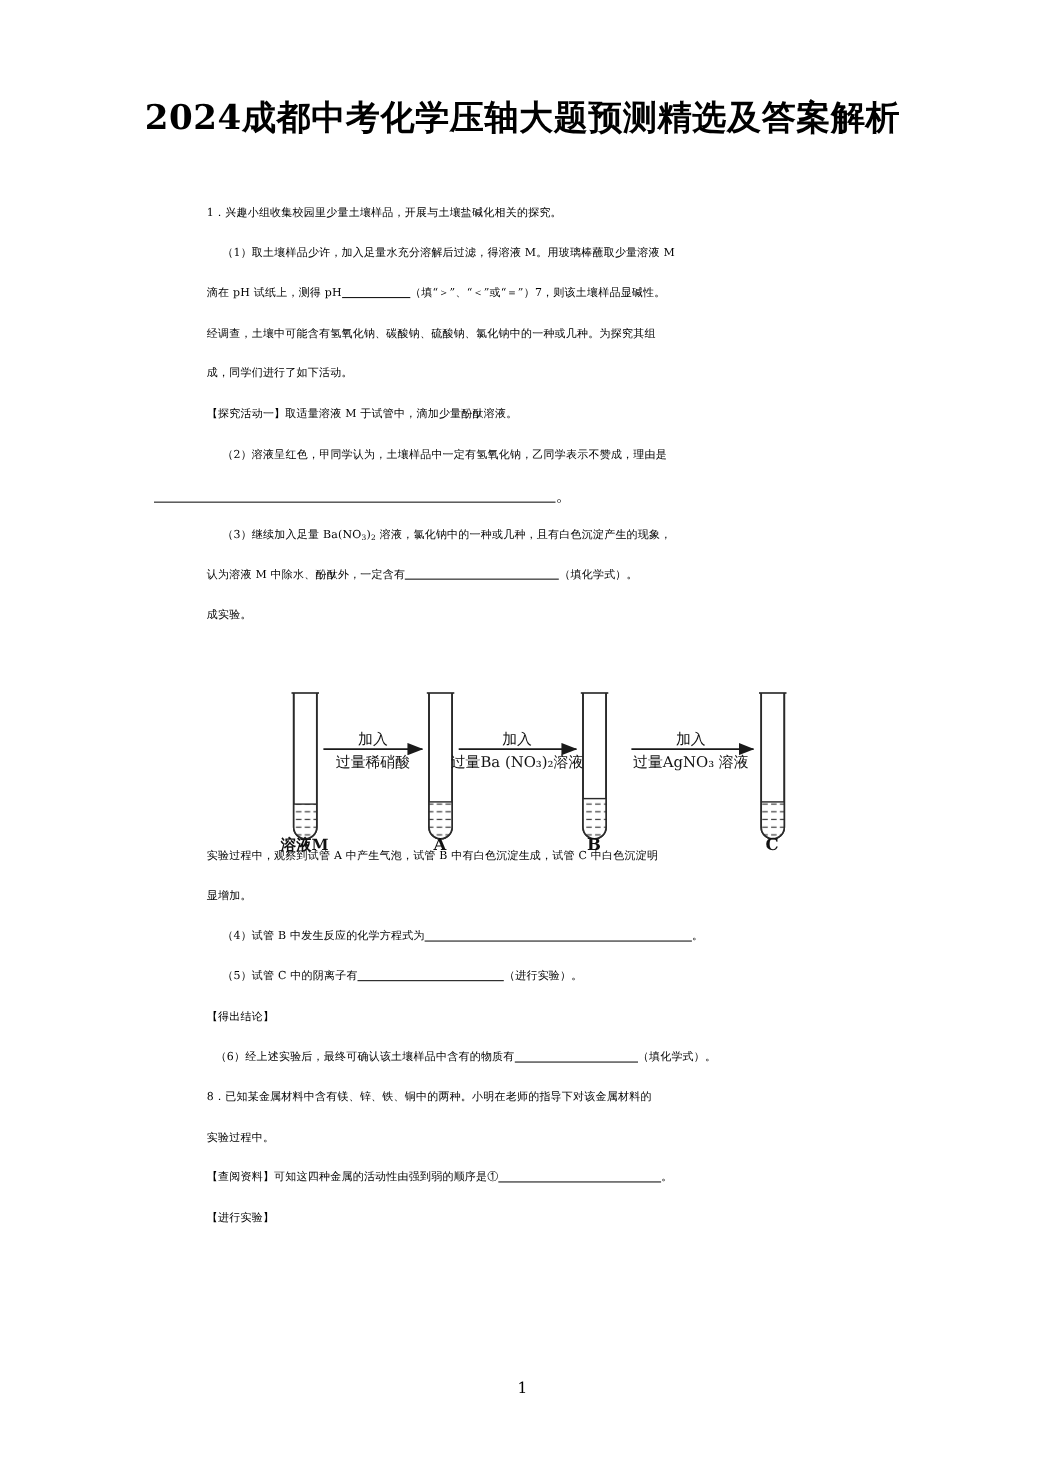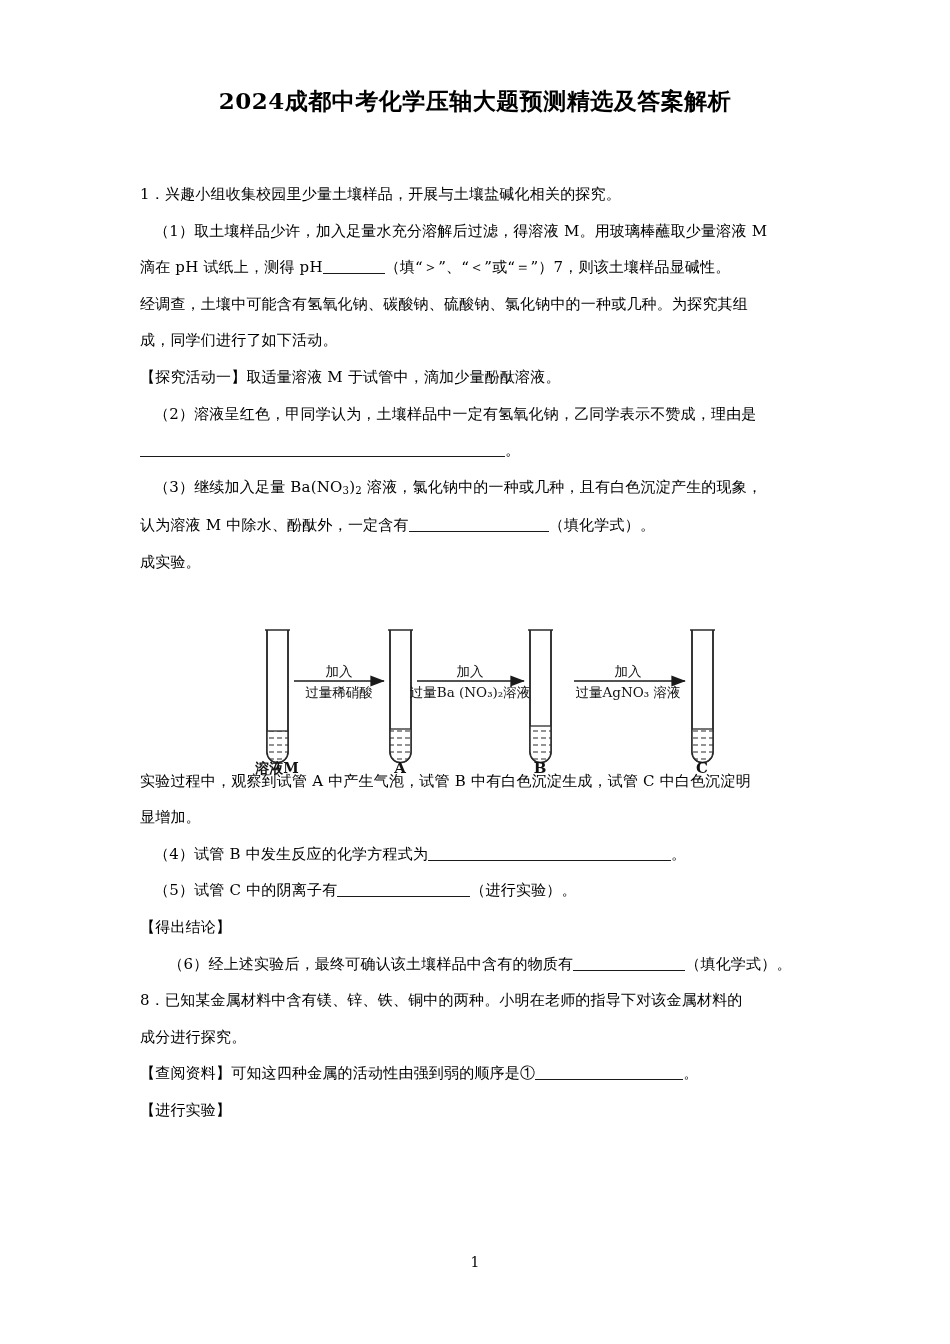--- a/index.html
+++ b/index.html
@@ -21,41 +21,42 @@
     width: 950px;
     height: 1344px;
     background: #fff;
   }
   .doc-title {
     position: absolute;
     left: 0;
     top: 86px;
     width: 950px;
     text-align: center;
-    font-size: 23px;
+    font-size: 31px;
     font-weight: bold;
     letter-spacing: 0.5px;
     font-family: "DejaVu Serif", "Liberation Serif", serif;
   }
 
   .body-area {
     position: absolute;
     left: 140px;
     top: 176px;
     width: 672px;
   }
 
   .line {
-    font-size: 15px;
+    font-size: 10px;
     line-height: 36.6px;
     white-space: nowrap;
     letter-spacing: 0.2px;
+    margin-left: 48px;
   }
   .line.indent { padding-left: 14px; }
-  .line.indent-sm { padding-left: 8px; text-align: center; }
+  .line.indent-sm { padding-left: 8px; }
 
   sub {
     font-size: 0.68em;
     vertical-align: baseline;
     position: relative;
     bottom: -0.26em;
   }
 
   
   .blank {
@@ -133,21 +134,21 @@
 
     <div class="line indent"><span>（4）试管 B 中发生反应的化学方程式为</span><span class="blank blank-w4"></span><span>。</span></div>
 
     <div class="line indent"><span>（5）试管 C 中的阴离子有</span><span class="blank blank-w5"></span><span>（进行实验）。</span></div>
 
     <div class="line">【得出结论】</div>
 
     <div class="line indent-sm"><span>（6）经上述实验后，最终可确认该土壤样品中含有的物质有</span><span class="blank blank-w6"></span><span>（填化学式）。</span></div>
 
     <div class="line">8．已知某金属材料中含有镁、锌、铁、铜中的两种。小明在老师的指导下对该金属材料的</div>
-    <div class="line">成分进行探究。</div>
+    <div class="line">实验过程中。</div>
     <div class="line"><span>【查阅资料】可知这四种金属的活动性由强到弱的顺序是①</span><span class="blank blank-w7"></span><span>。</span></div>
     <div class="line">【进行实验】</div>
 
   </div>
 
   <div class="diagram">
     <svg width="950" height="1344" viewBox="0 0 950 1344" xmlns="http://www.w3.org/2000/svg">
       <defs>
         <marker id="arrowhead" markerWidth="9" markerHeight="7" refX="8.5" refY="3.5" orient="auto">
           <polygon points="0 0, 9 3.5, 0 7" fill="#1a1a1a"></polygon>

